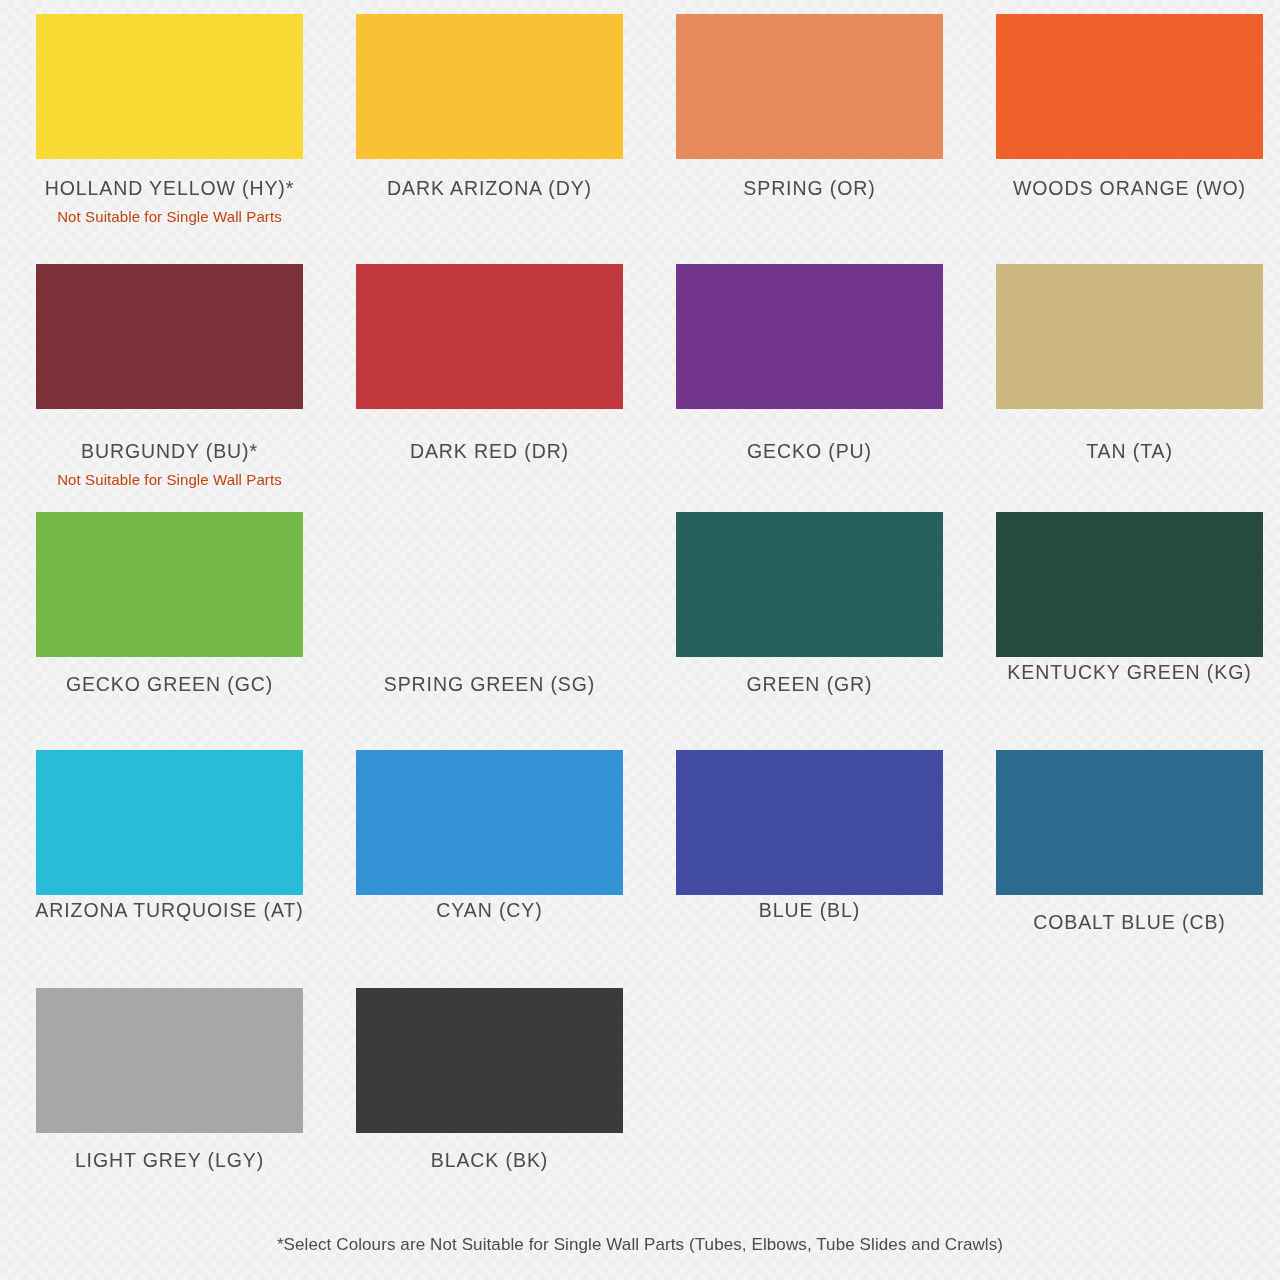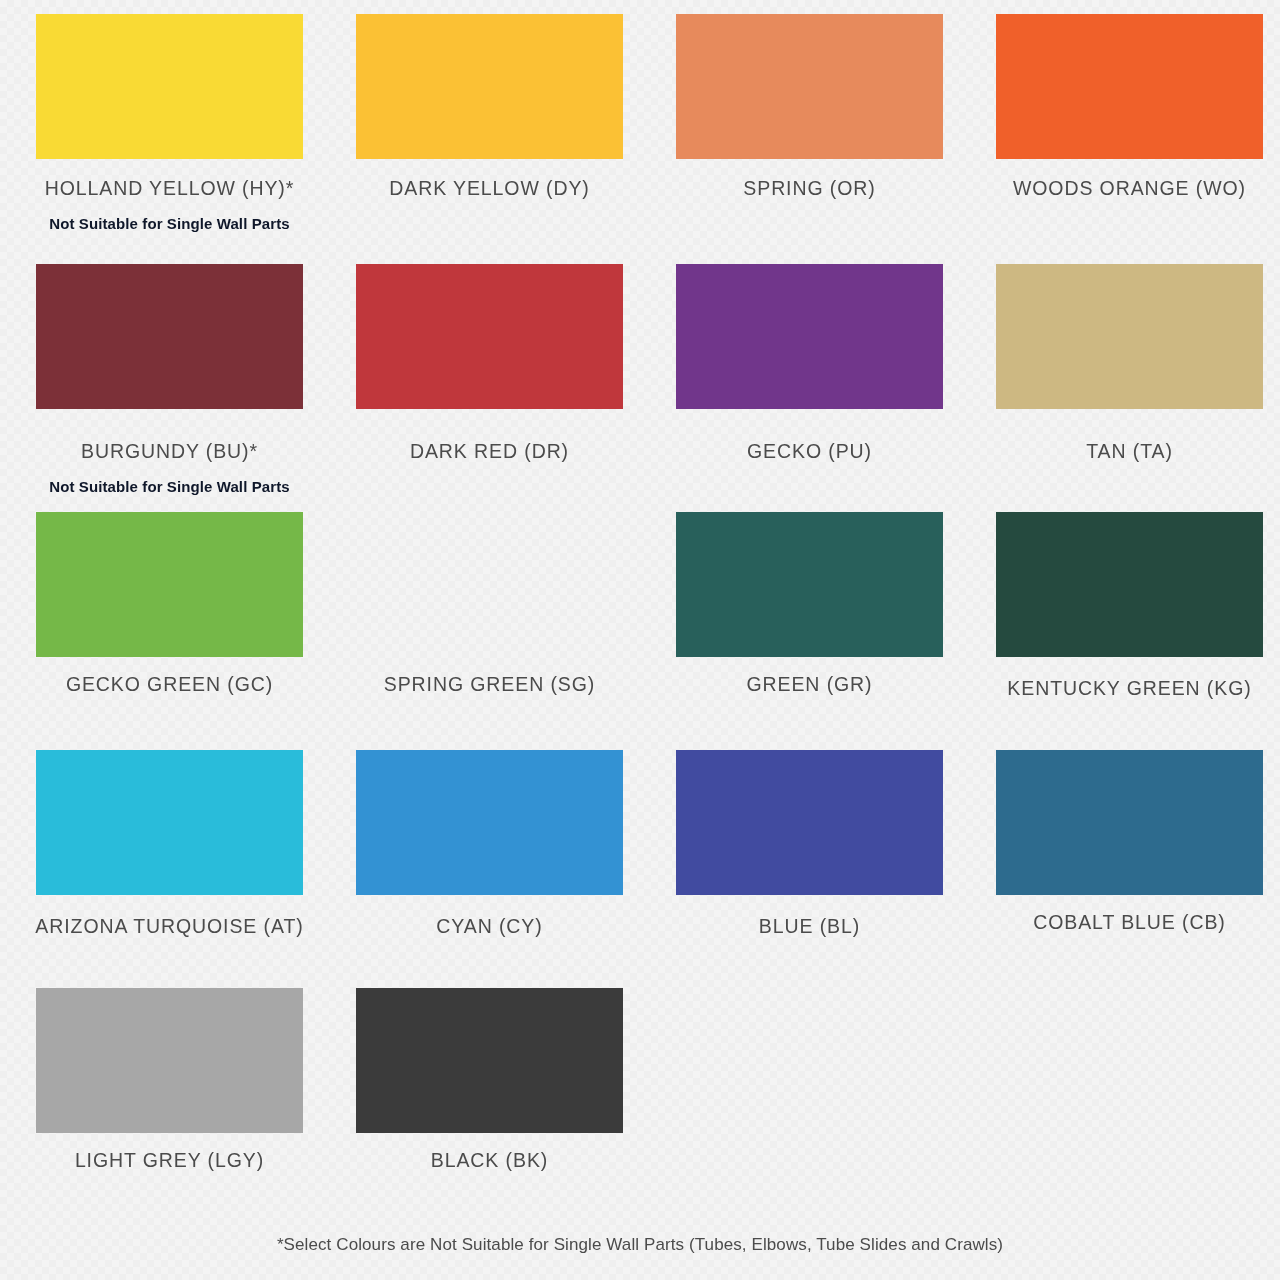--- a/index.html
+++ b/index.html
@@ -68,32 +68,32 @@
     letter-spacing: 0.9px;
     color: #4b4b4b;
     line-height: 1.15;
     white-space: nowrap;
     font-weight: 400;
   }
 
   .sublabel {
     font-size: 15px;
     letter-spacing: 0.1px;
-    color: #0f172a;
+    color: #c2410c;
     line-height: 1.15;
-    margin-top: 16px;
+    margin-top: 9px;
     white-space: nowrap;
-    font-weight: 700;
+    font-weight: 400;
   }
 
   
   .r1 .labels { padding-top: 18px; }
   .r2 .labels { padding-top: 31px; }
   .r3 .labels { padding-top: 16px; }
-  .r4 .labels { padding-top: 20px; }
+  .r4 .labels { padding-top: 4px; }
   .r5 .labels { padding-top: 16px; }
 
   .footnote {
     position: absolute;
     left: 0;
     top: 1235px;
     width: 1280px;
     text-align: center;
     font-size: 17px;
     color: #4b4b4b;
@@ -112,21 +112,21 @@
       <div class="swatch" style="background-color: rgb(249, 218, 52);"></div>
       <div class="labels">
         <div class="label">HOLLAND  YELLOW  (HY)*</div>
         <div class="sublabel">Not Suitable for Single Wall Parts</div>
       </div>
     </div>
 
     <div class="cell r1">
       <div class="swatch" style="background-color: rgb(251, 193, 52);"></div>
       <div class="labels">
-        <div class="label">DARK  YELLOW  (DY)</div>
+        <div class="label">DARK  ARIZONA  (DY)</div>
 
       </div>
     </div>
 
     <div class="cell r1">
       <div class="swatch" style="background-color: rgb(231, 138, 92);"></div>
       <div class="labels">
         <div class="label">SPRING  (OR)</div>
 
       </div>

